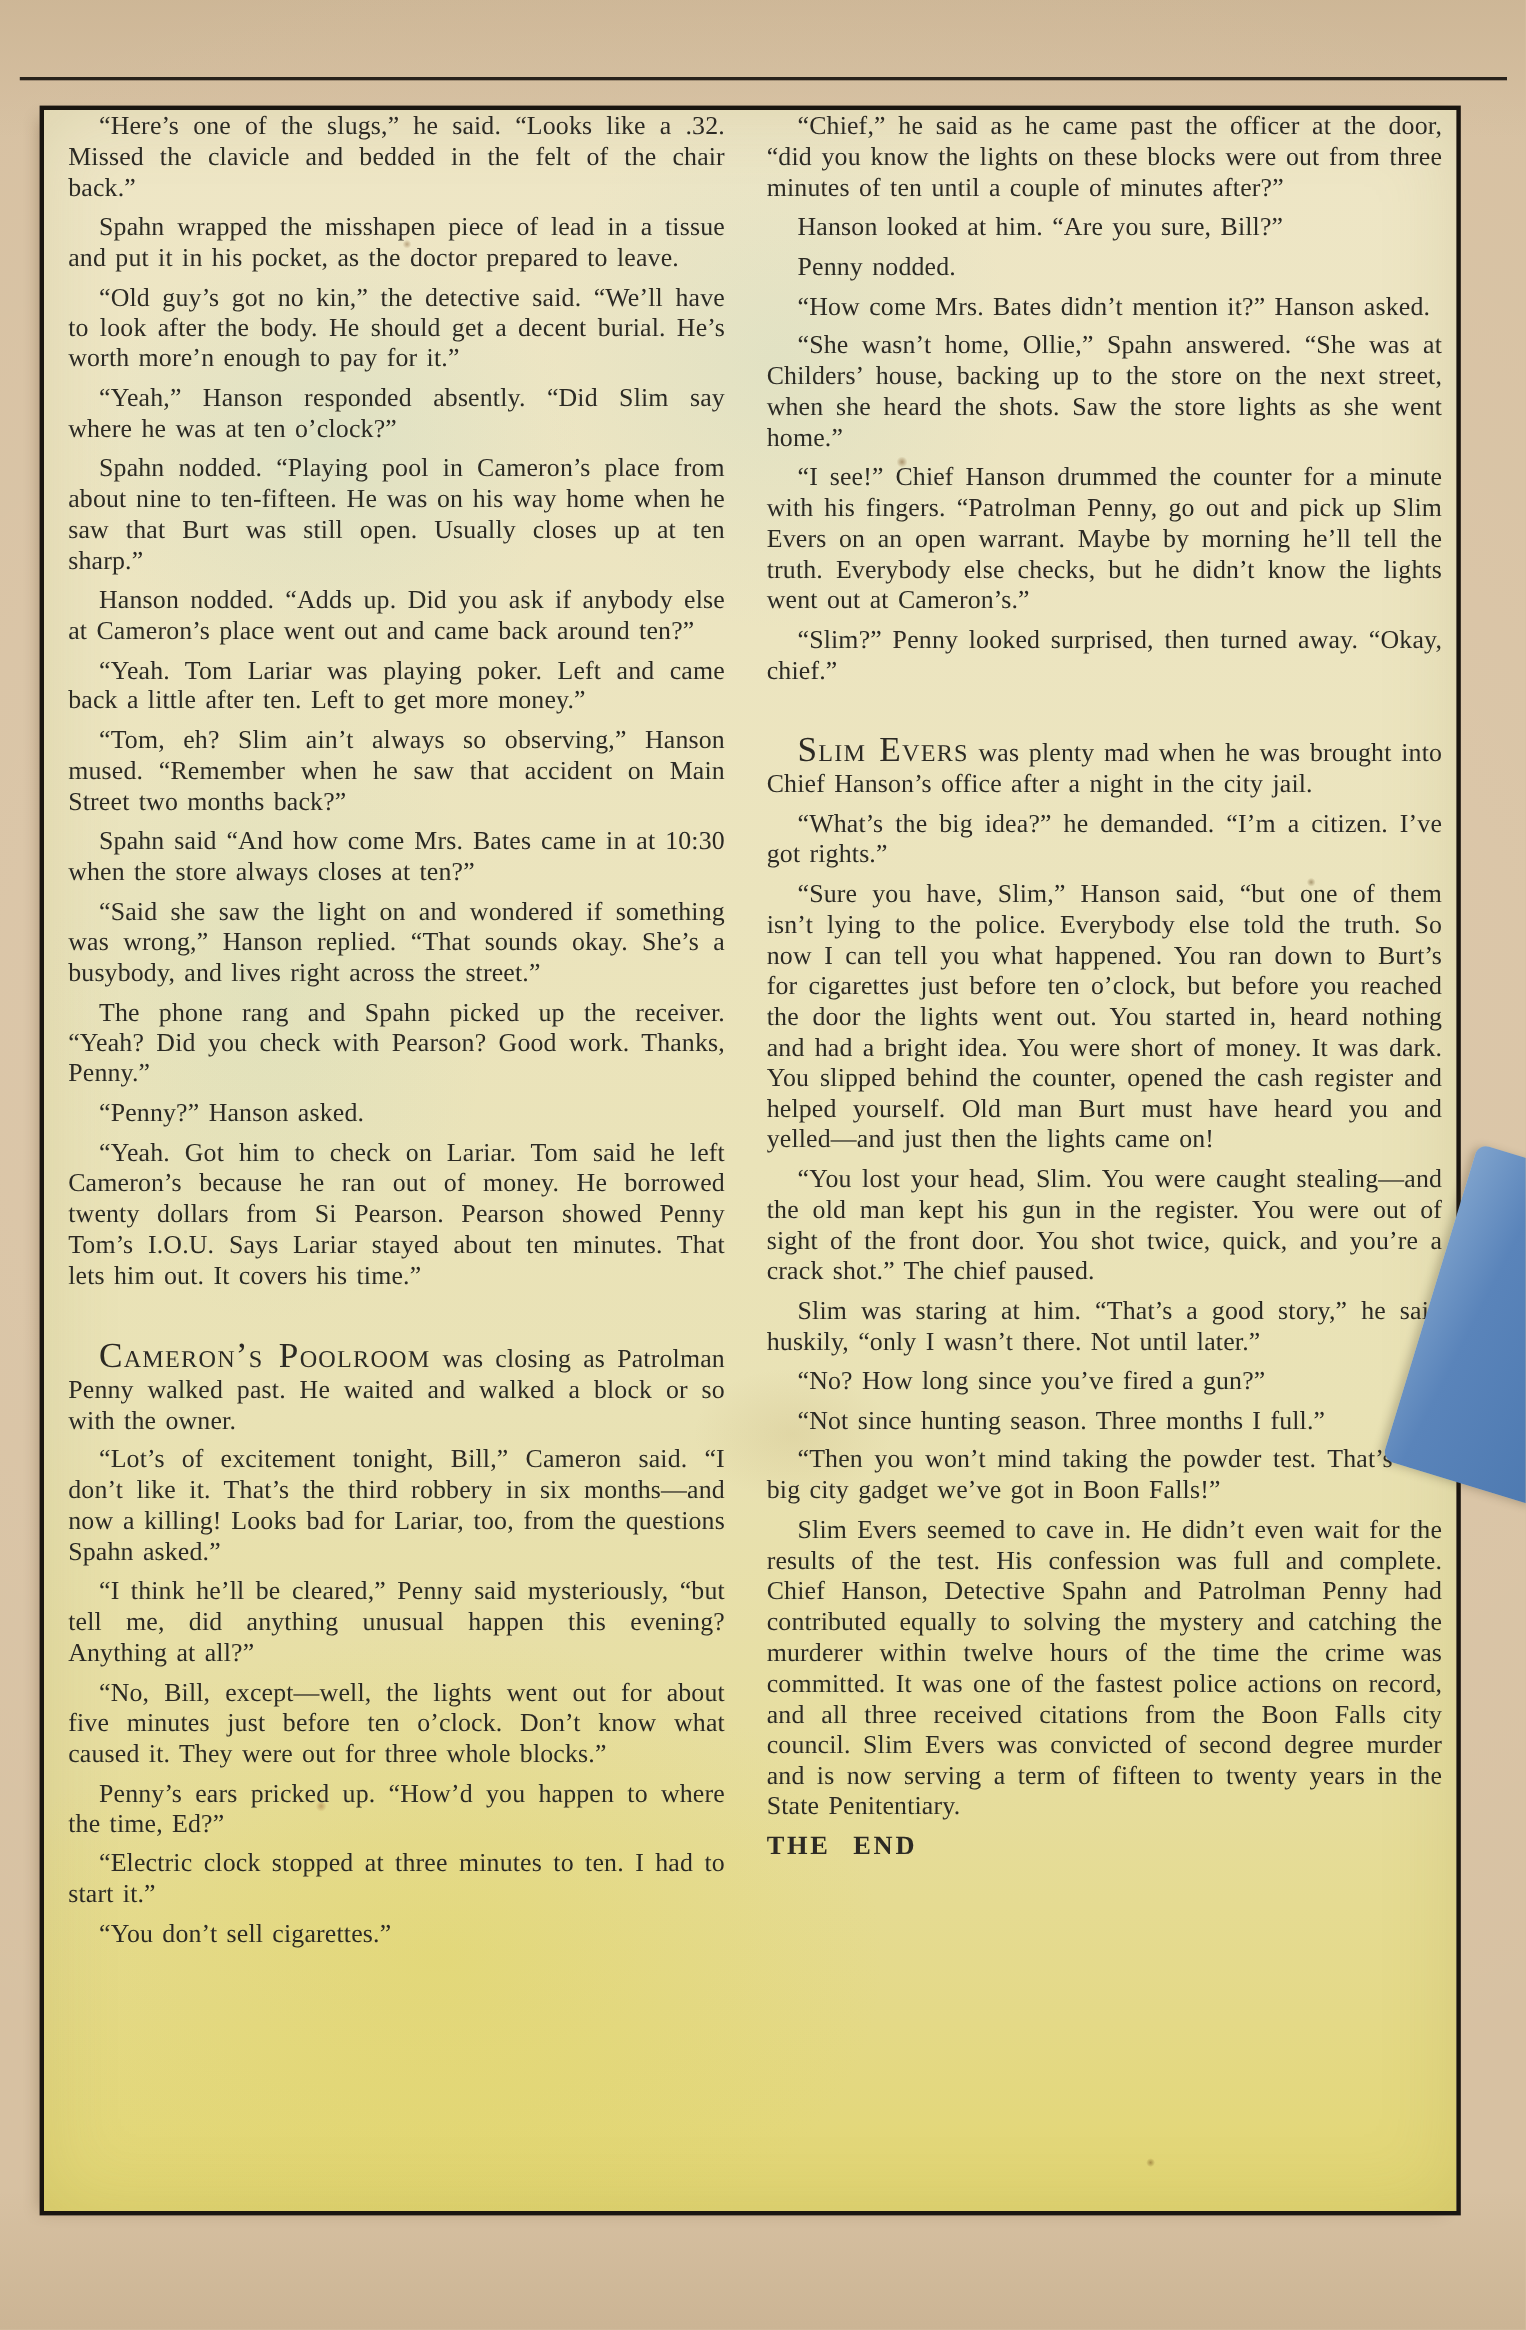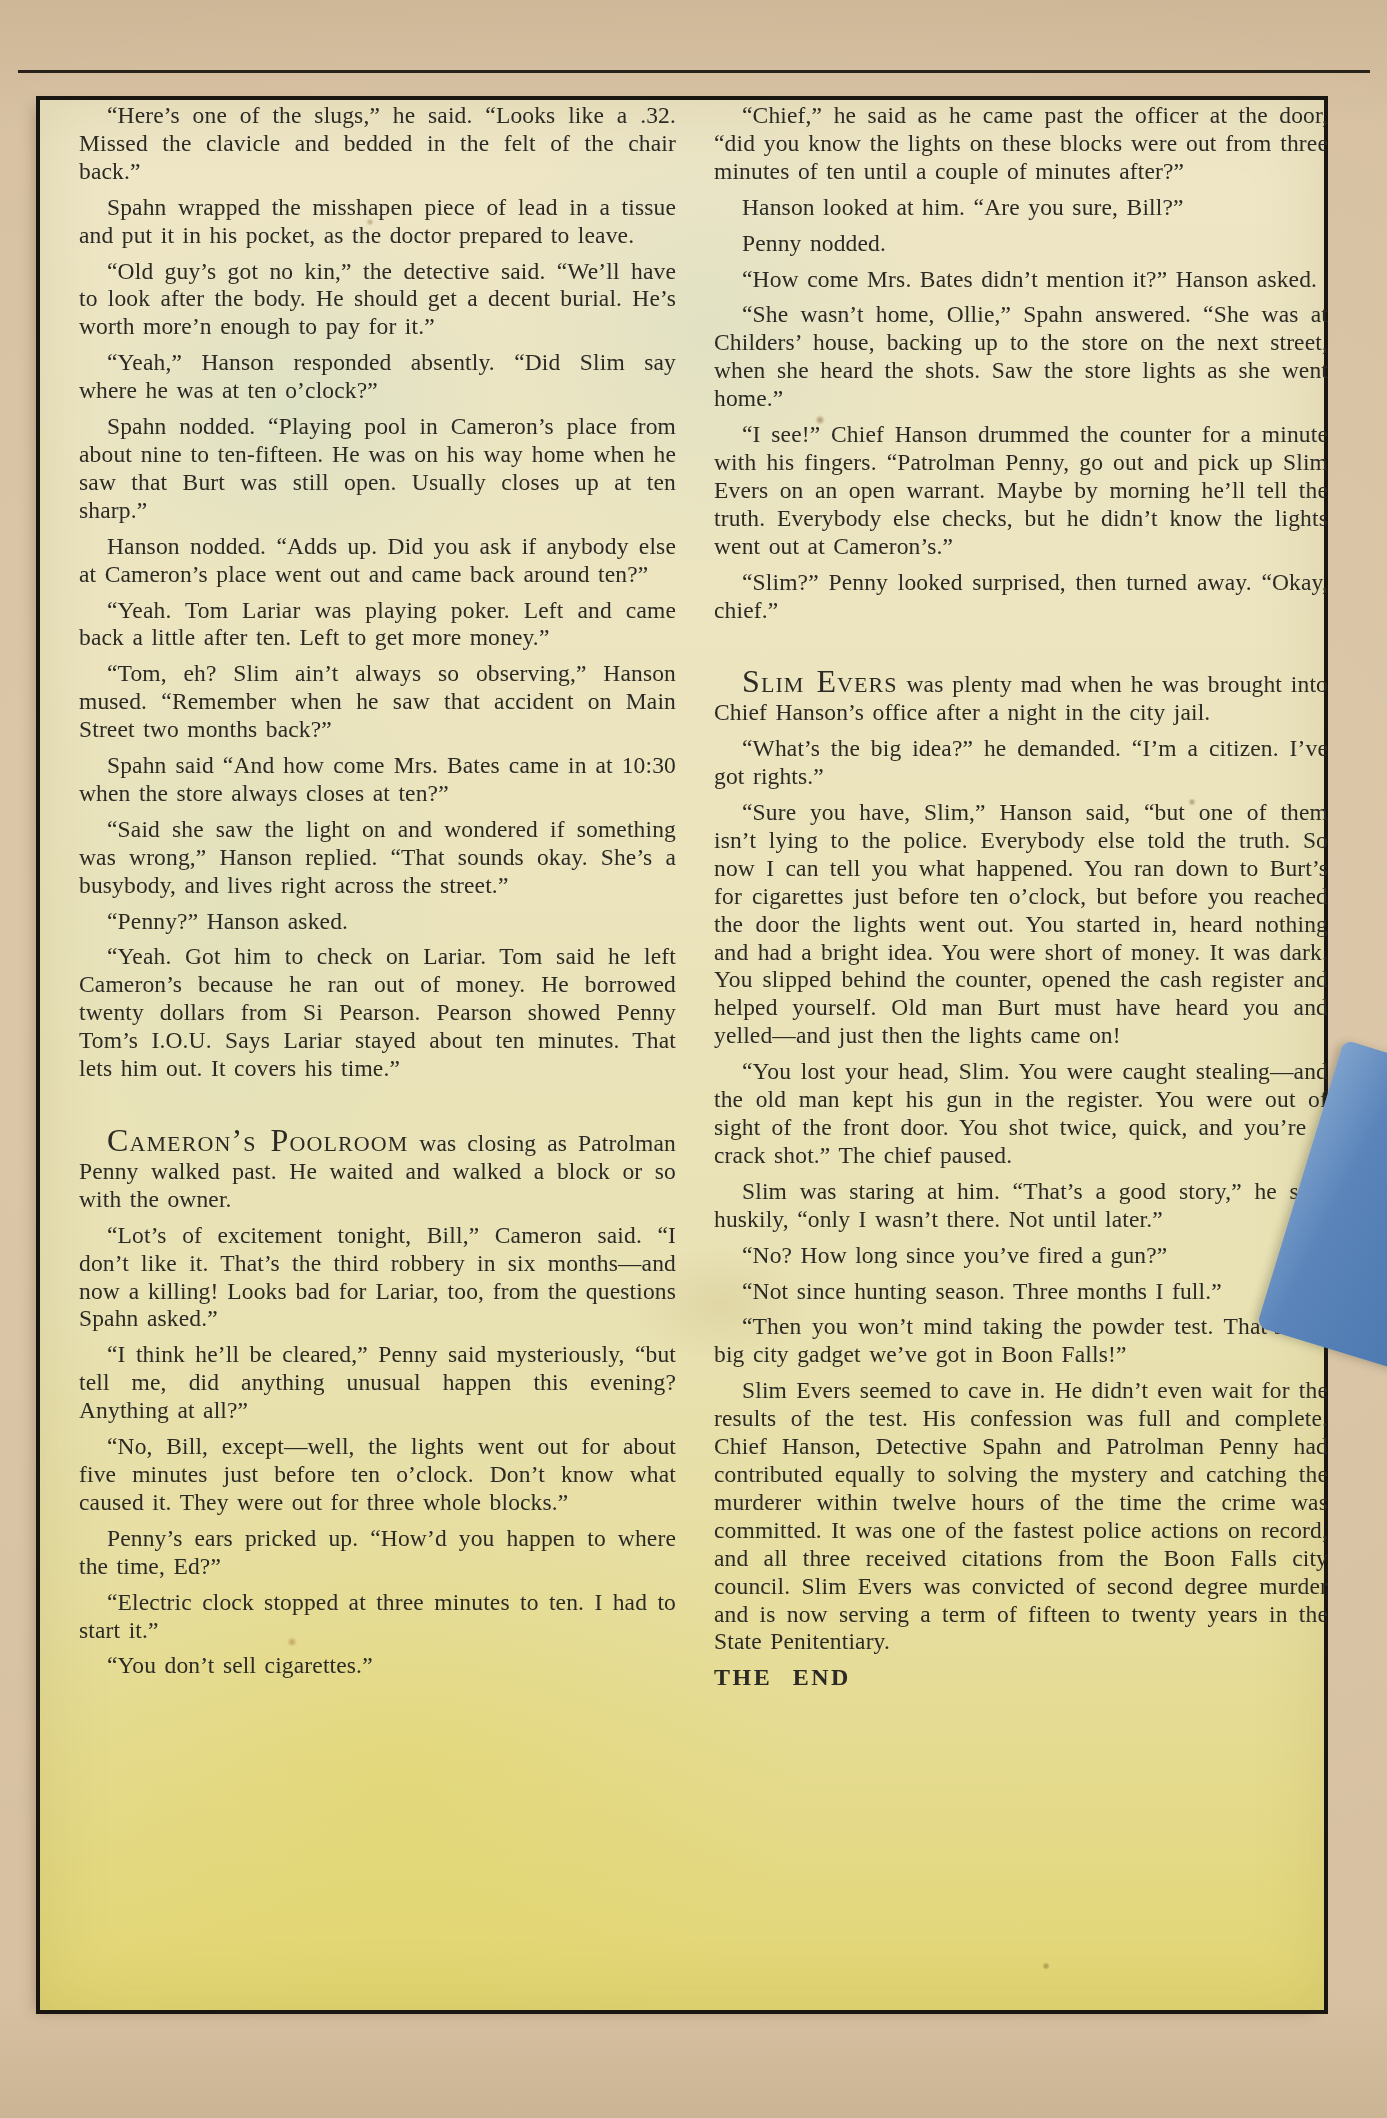--- a/index.html
+++ b/index.html
@@ -55,21 +55,20 @@
   }
   .col {
     position: absolute;
     top: 2px;
     color: var(--color-ink, #2c2a24);
     font-size: 23.5px;
     line-height: 27.9px;
     text-align: justify;
     letter-spacing: 0.15px;
     word-spacing: 2.4px;
-    margin-left: 17px;
   }
   .col-left  { left: 22px;  width: 597px; }
   .col-right { left: 657px; width: 614px; }
   .para {
     margin: 0 0 8px 0;
     text-indent: 28px;
   }
   .para.section-start {
     margin-top: 44px;
   }
@@ -113,20 +112,21 @@
         <p class="para">“Here’s one of the slugs,” he said. “Looks like a .32. Missed the clavicle and bedded in the felt of the chair back.”</p>
         <p class="para">Spahn wrapped the misshapen piece of lead in a tissue and put it in his pocket, as the doctor prepared to leave.</p>
         <p class="para">“Old guy’s got no kin,” the detective said. “We’ll have to look after the body. He should get a decent burial. He’s worth more’n enough to pay for it.”</p>
         <p class="para">“Yeah,” Hanson responded absently. “Did Slim say where he was at ten o’clock?”</p>
         <p class="para">Spahn nodded. “Playing pool in Cameron’s place from about nine to ten-fifteen. He was on his way home when he saw that Burt was still open. Usually closes up at ten sharp.”</p>
         <p class="para">Hanson nodded. “Adds up. Did you ask if anybody else at Cameron’s place went out and came back around ten?”</p>
         <p class="para">“Yeah. Tom Lariar was playing poker. Left and came back a little after ten. Left to get more money.”</p>
         <p class="para">“Tom, eh? Slim ain’t always so observing,” Hanson mused. “Remember when he saw that accident on Main Street two months back?”</p>
         <p class="para">Spahn said “And how come Mrs. Bates came in at 10:30 when the store always closes at ten?”</p>
         <p class="para">“Said she saw the light on and wondered if something was wrong,” Hanson replied. “That sounds okay. She’s a busybody, and lives right across the street.”</p>
+        <p class="para">The phone rang and Spahn picked up the receiver. “Yeah? Did you check with Pearson? Good work. Thanks, Penny.”</p>
         <p class="para">“Penny?” Hanson asked.</p>
         <p class="para">“Yeah. Got him to check on Lariar. Tom said he left Cameron’s because he ran out of money. He borrowed twenty dollars from Si Pearson. Pearson showed Penny Tom’s I.O.U. Says Lariar stayed about ten minutes. That lets him out. It covers his time.”</p>
         <p class="para section-start"><span class="lead">Cameron’s Poolroom</span> was closing as Patrolman Penny walked past. He waited and walked a block or so with the owner.</p>
         <p class="para">“Lot’s of excitement tonight, Bill,” Cameron said. “I don’t like it. That’s the third robbery in six months—and now a killing! Looks bad for Lariar, too, from the questions Spahn asked.”</p>
         <p class="para">“I think he’ll be cleared,” Penny said mysteriously, “but tell me, did anything unusual happen this evening? Anything at all?”</p>
         <p class="para">“No, Bill, except—well, the lights went out for about five minutes just before ten o’clock. Don’t know what caused it. They were out for three whole blocks.”</p>
         <p class="para">Penny’s ears pricked up. “How’d you happen to where the time, Ed?”</p>
         <p class="para">“Electric clock stopped at three minutes to ten. I had to start it.”</p>
         <p class="para">“You don’t sell cigarettes.”</p>
       </div>

